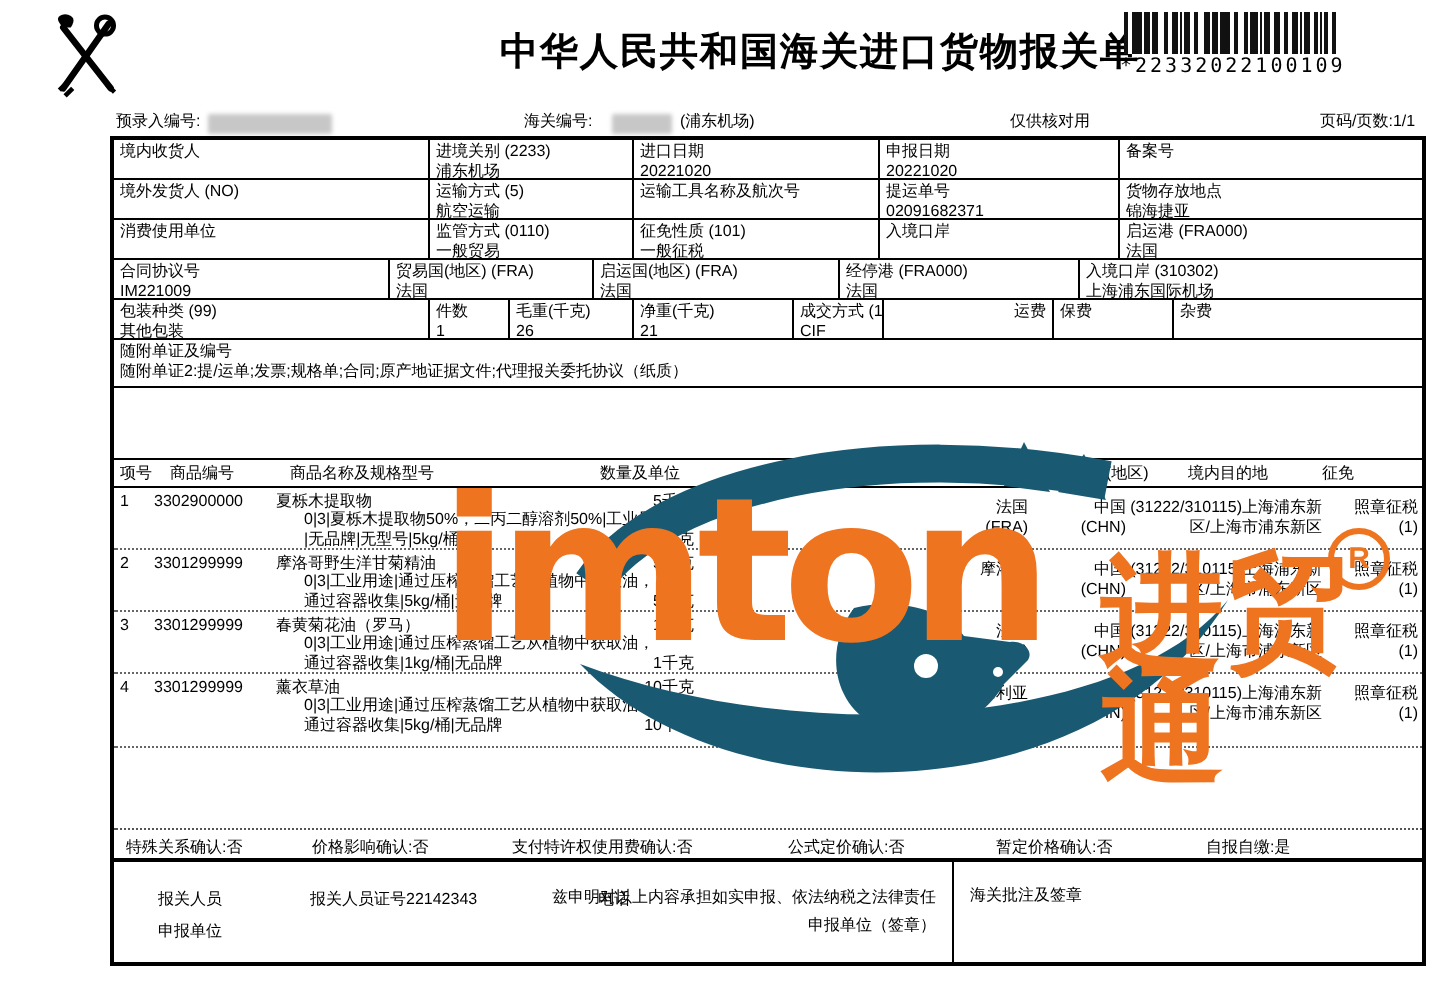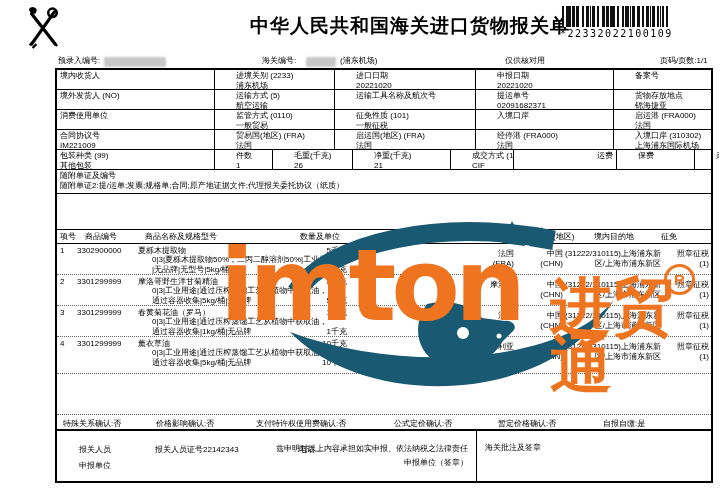--- a/index.html
+++ b/index.html
@@ -13,21 +13,21 @@
       repeating-linear-gradient(90deg,#111 0 1px,transparent 1px 4px),
       repeating-linear-gradient(90deg,#111 0 1px,transparent 1px 7px),#fff;}
   .bctext{font-family:"DejaVu Sans Mono","Liberation Mono",monospace;font-size:10px;letter-spacing:1.5px;}
   .blur{background:#c7c7c7;filter:blur(1px);border-radius:1px;}
   .form{position:absolute;left:55px;top:68px;width:658px;height:415px;
         border:2px solid #000;box-sizing:border-box;}
   .row{display:flex;border-bottom:1px solid #000;box-sizing:border-box;}
   .cell{border-right:1px solid #000;box-sizing:border-box;padding:1px 3px;
         font-size:8px;line-height:9.5px;overflow:hidden;flex:0 0 auto;}
   .cell:last-child{border-right:none;flex:1 1 auto;}
-  .h20{height:20px;gap:18px;} 
+  .h20{height:20px;} 
   .lab{white-space:nowrap;} .val{white-space:nowrap;}
   .thead{position:relative;height:14px;border-bottom:1px solid #000;box-sizing:border-box;}
   .th{position:absolute;top:2px;font-size:8px;line-height:10px;white-space:nowrap;}
   .items{position:relative;height:171px;border-bottom:1px dotted #555;box-sizing:border-box;}
   .item{position:relative;height:31px;border-bottom:1px dotted #666;box-sizing:border-box;}
   .item:nth-child(4){height:37px;}
   .it{position:absolute;font-size:8px;line-height:9.5px;white-space:nowrap;}
   .no{left:3px;top:2px;} .code{left:20px;top:2px;} .name{left:81px;top:2px;}
   .spec1{left:95px;top:11px;} .spec2{left:95px;top:20.5px;}
   .qty1{left:230px;width:60px;top:2px;text-align:right;}
@@ -139,21 +139,21 @@
       <div class="cell" style="width:120px;">
         <div class="lab">入境口岸</div>
       </div>
       <div class="cell">
         <div class="lab">启运港 (FRA000)</div>
         <div class="val">法国</div>
       </div>
     </div>
 
     <div class="row h20">
-      <div class="cell" style="width:158px;">
+      <div class="cell" style="width:138px;">
         <div class="lab">合同协议号</div>
         <div class="val">IM221009</div>
       </div>
       <div class="cell" style="width:102px;">
         <div class="lab">贸易国(地区) (FRA)</div>
         <div class="val">法国</div>
       </div>
       <div class="cell" style="width:123px;">
         <div class="lab">启运国(地区) (FRA)</div>
         <div class="val">法国</div>

